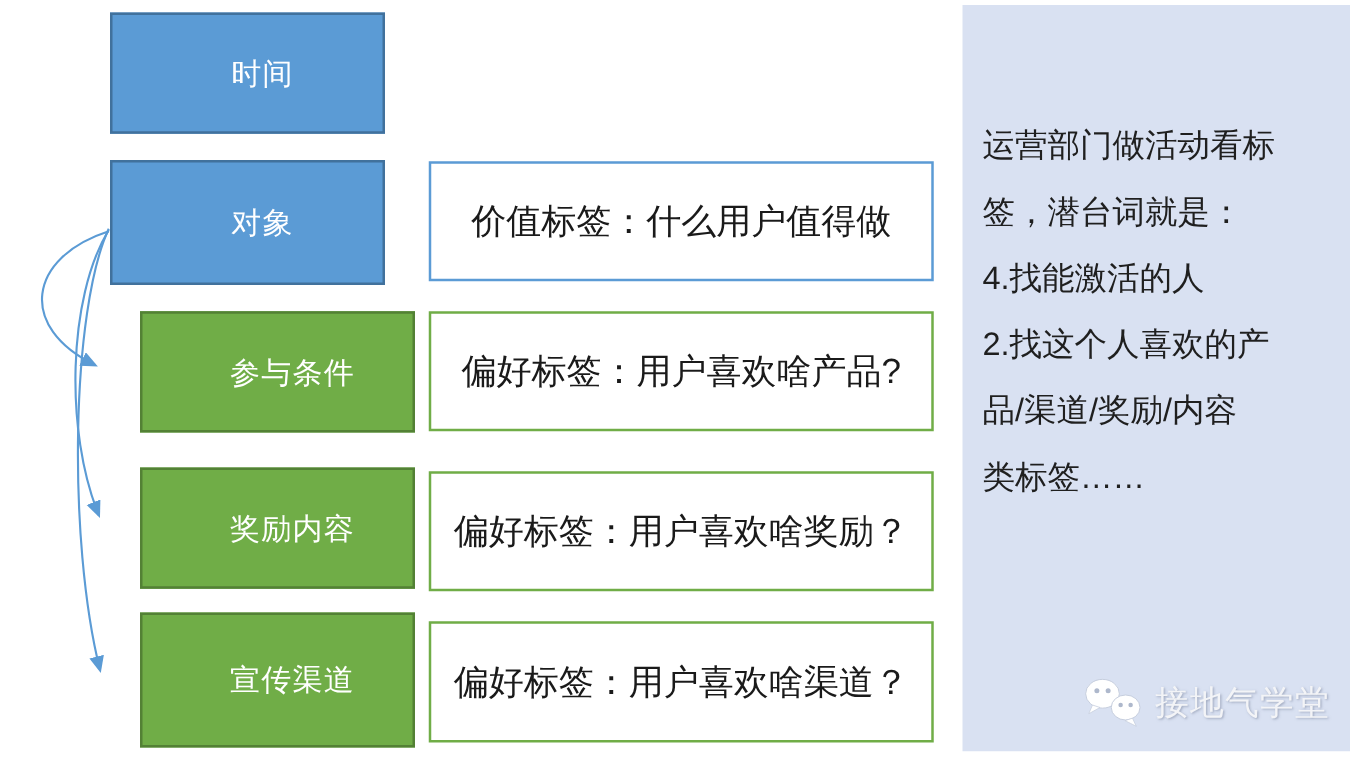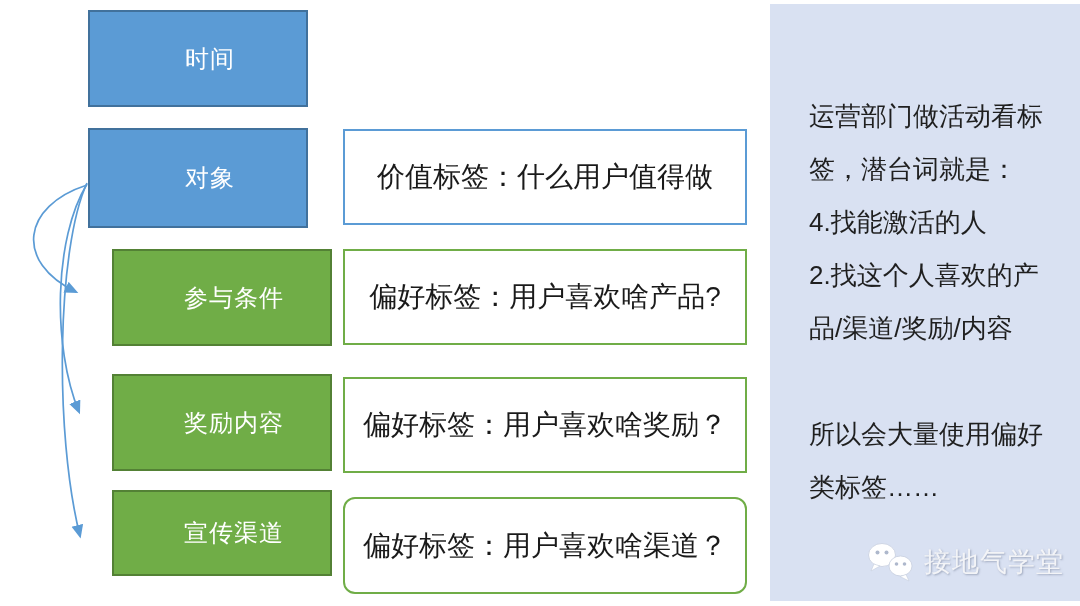--- a/index.html
+++ b/index.html
@@ -26,59 +26,59 @@
     font-size: 24px;
     letter-spacing: 1px;
     padding-left: 24px;
   }
   .stage.blue  { background: #5B9BD5; border: 2px solid #41719C; }
   .stage.green { background: #70AD47; border: 2px solid #538135; margin-left: 24px; }
   .stage.s0 { top: 10px;  height: 97px;  }
   .stage.s1 { top: 128px; height: 100px; }
   .stage.s2 { top: 249px; height: 97px;  }
   .stage.s3 { top: 374px; height: 97px;  }
-  .stage.s4 { top: 490px; height: 86px; }
+  .stage.s4 { top: 490px; height: 108px; }
 
   
   .tag {
     position: absolute;
     left: 343px;
     width: 404px;
     background: #ffffff;
     display: flex;
     align-items: center;
     justify-content: center;
     color: #1a1a1a;
     font-size: 28px;
   }
   .tag.blue  { border: 2px solid #5B9BD5; }
   .tag.green { border: 2px solid #70AD47; }
   .tag.t0 { top: 129px; height: 96px; }
   .tag.t1 { top: 249px; height: 96px; }
   .tag.t2 { top: 377px; height: 96px; }
-  .tag.t3 { top: 497px; height: 97px; border-radius: 12px; }
+  .tag.t3 { top: 497px; height: 97px; }
 
   
   .arrows {
     position: absolute;
     left: 0; top: 0;
     width: 120px;
     height: 606px;
     overflow: visible;
   }
 
   
   .panel {
     position: absolute;
     left: 770px;
     top: 4px;
     width: 310px;
     height: 597px;
     background: #D9E1F2;
-    padding: 86px 18px 0 39px;
+    padding: 86px 18px 0 16px;
   }
   .panel .line {
     font-size: 26px;
     line-height: 53px;
     color: #1f1f1f;
     white-space: nowrap;
   }
   .panel .line.gap { margin-top: 53px; }
 
   .watermark {
@@ -141,21 +141,20 @@
   <div class="tag green t3">
       <span>偏好标签：用户喜欢啥渠道？</span>
     </div>
 
   <div class="panel">
     <div class="line">运营部门做活动看标</div>
     <div class="line">签，潜台词就是：</div>
     <div class="line">4.找能激活的人</div>
     <div class="line">2.找这个人喜欢的产</div>
     <div class="line">品/渠道/奖励/内容</div>
-    <div class="line gap">所以会大量使用偏好</div>
     <div class="line">类标签……</div>
 
     <div class="watermark">
       <span class="wm-icon">
         <svg viewBox="0 0 50 42" xmlns="http://www.w3.org/2000/svg">
 
           <g>
             <ellipse cx="15" cy="14" rx="13.5" ry="11.5" fill="#ffffff" stroke="#c6cede" stroke-width="0.8"></ellipse>
             <path d="M 7 23 L 4 30 L 13 25 Z" fill="#ffffff" stroke="#c6cede" stroke-width="0.6"></path>
             <circle cx="10.5" cy="11.5" r="2" fill="#aeb8cc"></circle>

